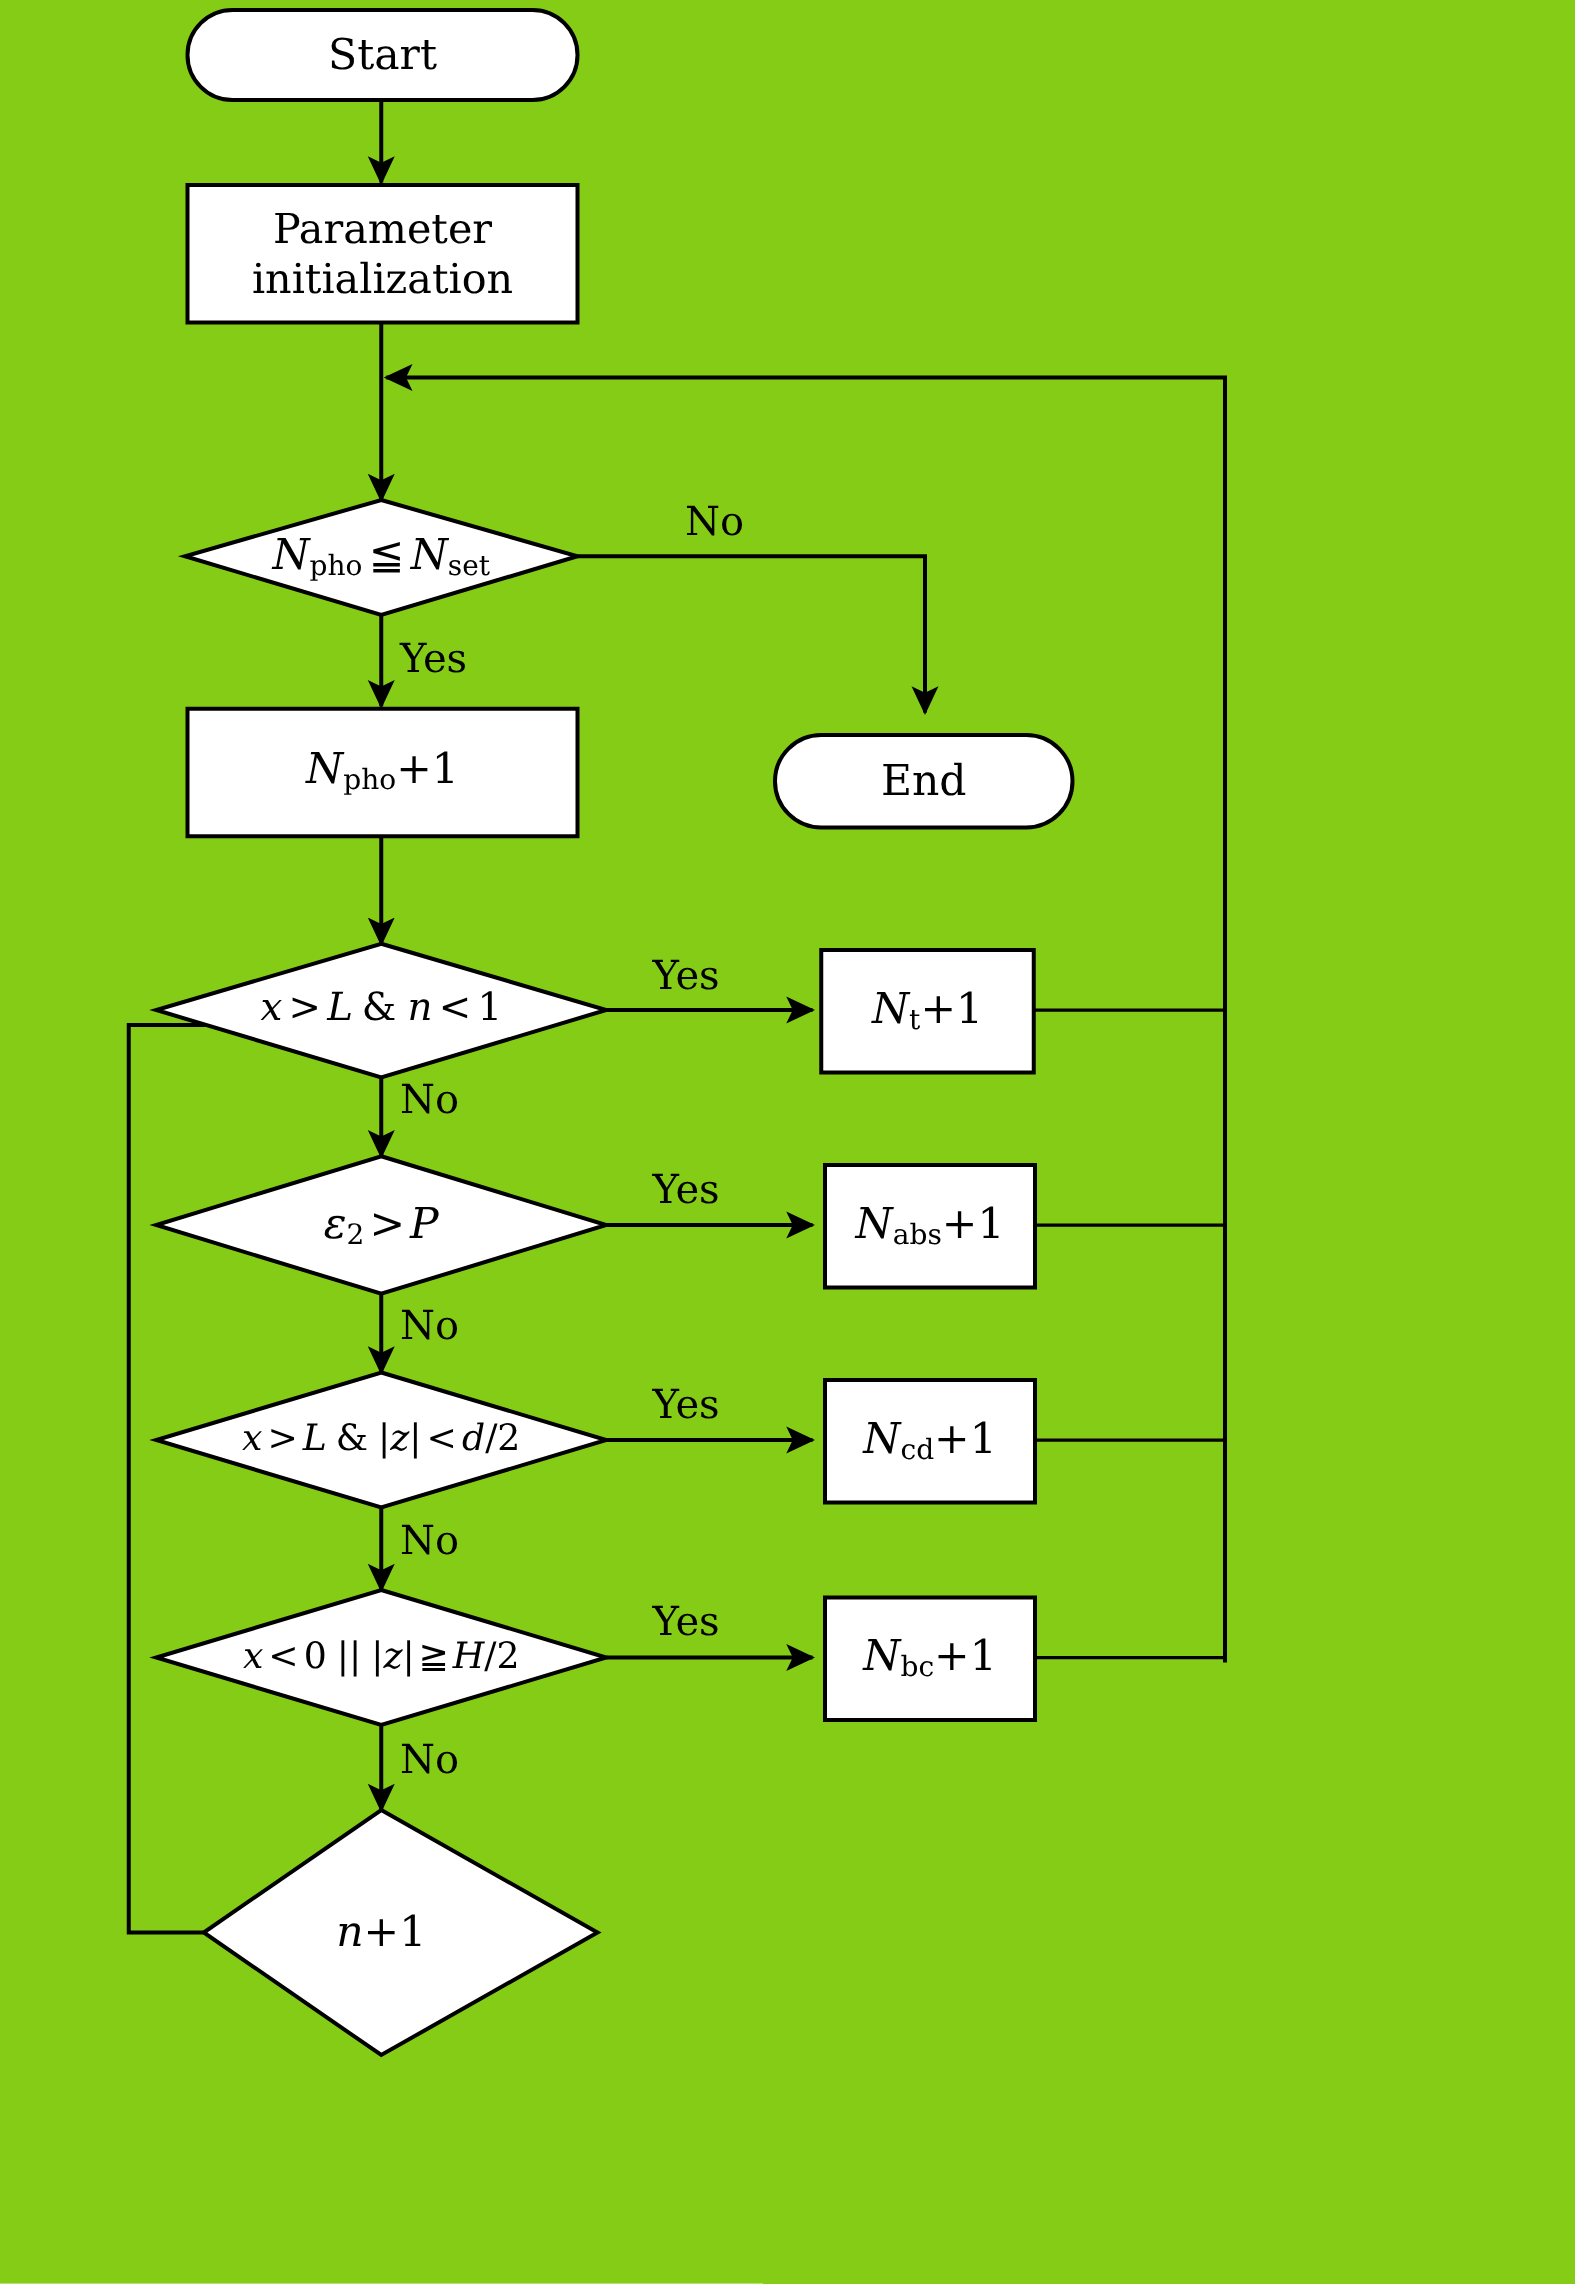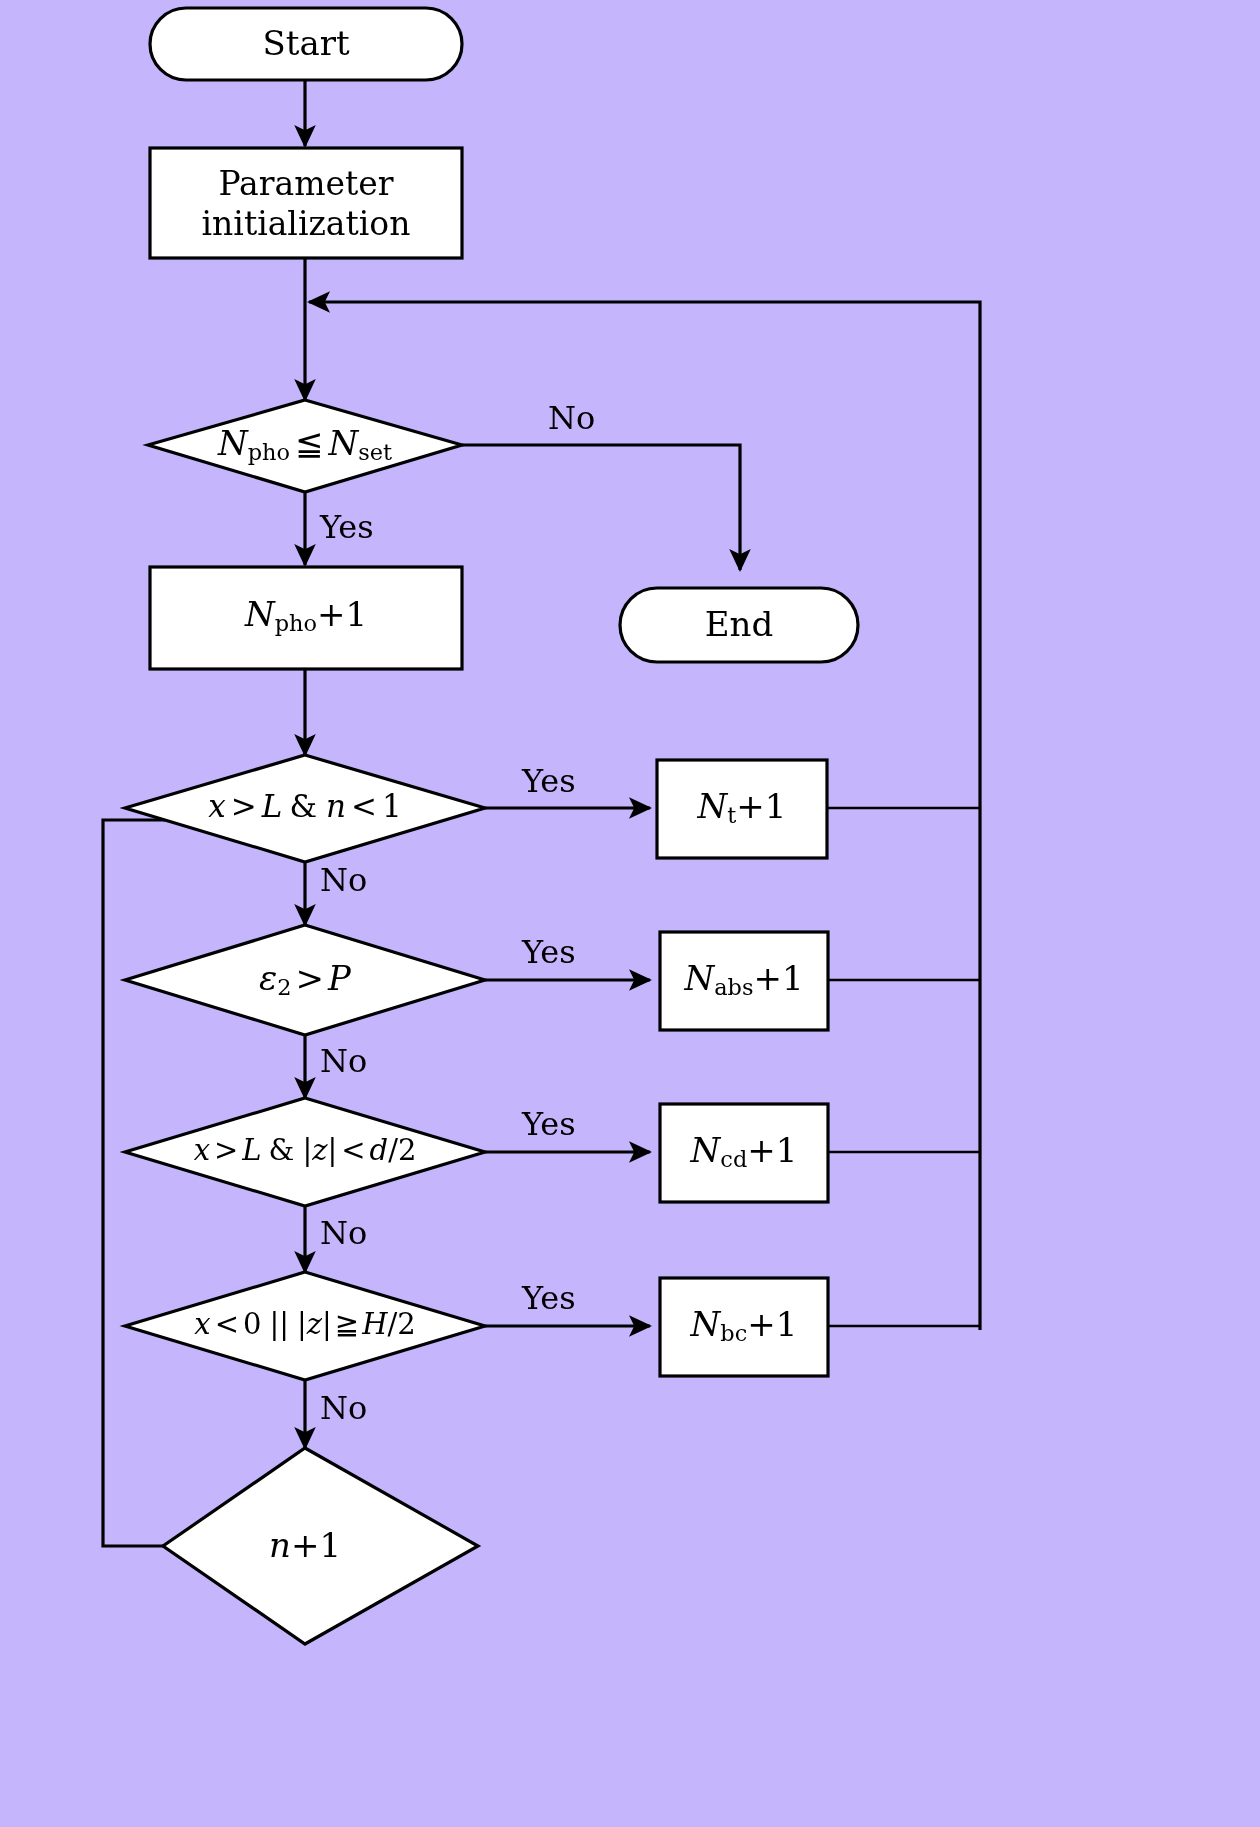--- a/index.html
+++ b/index.html
@@ -10,21 +10,21 @@
   body {
     width: 1260px;
     height: 1827px;
     font-family: "DejaVu Serif", "Liberation Serif", serif;
     overflow: hidden;
   }
   #flowchart-root {
     position: relative;
     width: 1260px;
     height: 1827px;
-    background: #c4b5fd;
+    background: #84cc16;
   }
   svg#flow-svg {
     display: block;
     width: 1260px;
     height: 1827px;
   }
   .node-shape {
     fill: #ffffff;
     stroke: #000000;
     stroke-width: 3.2;

